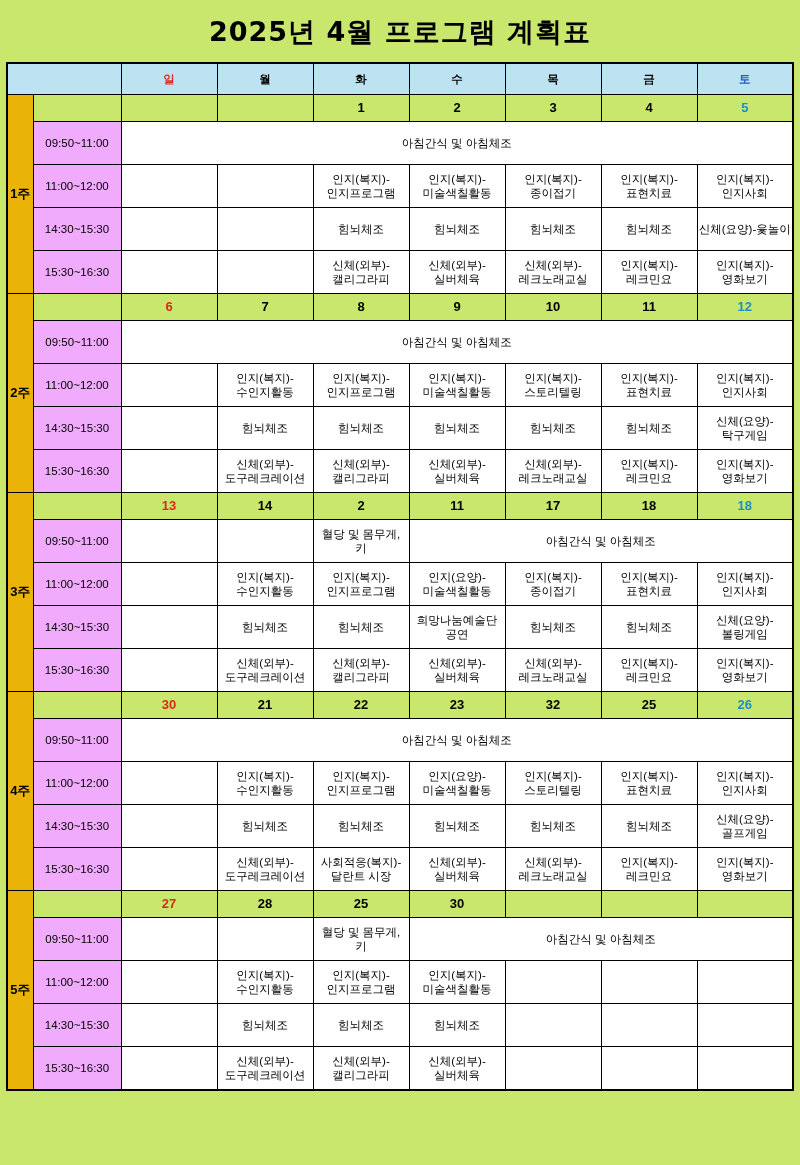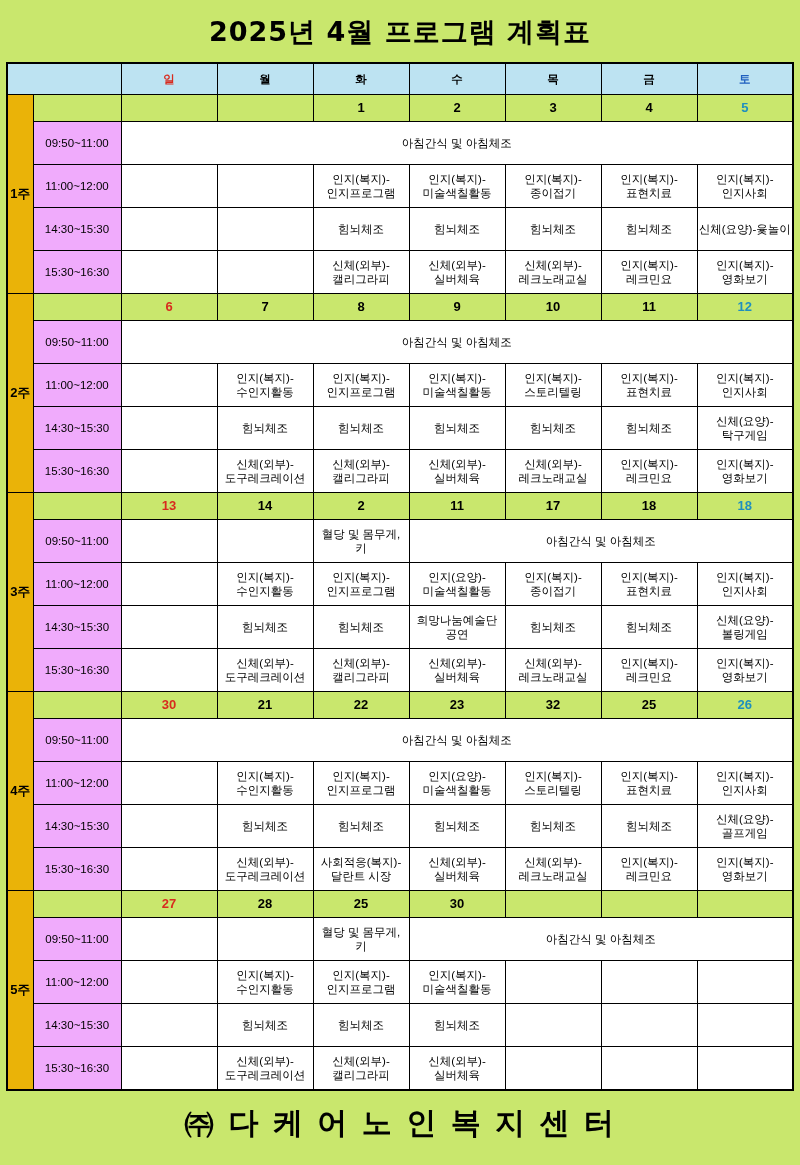--- a/index.html
+++ b/index.html
@@ -353,14 +353,13 @@
           <td class="act">신체(외부)-도구레크레이션</td>
           <td class="act">신체(외부)-캘리그라피</td>
           <td class="act">신체(외부)-실버체육</td>
           <td class="act"></td>
           <td class="act"></td>
           <td class="act"></td>
         </tr>
       </tbody>
   </table>
 
-  <div class="footer">㈜ 다 케 어 노 인 복 지 센 터</div>
 </div>
 
 </body></html>

